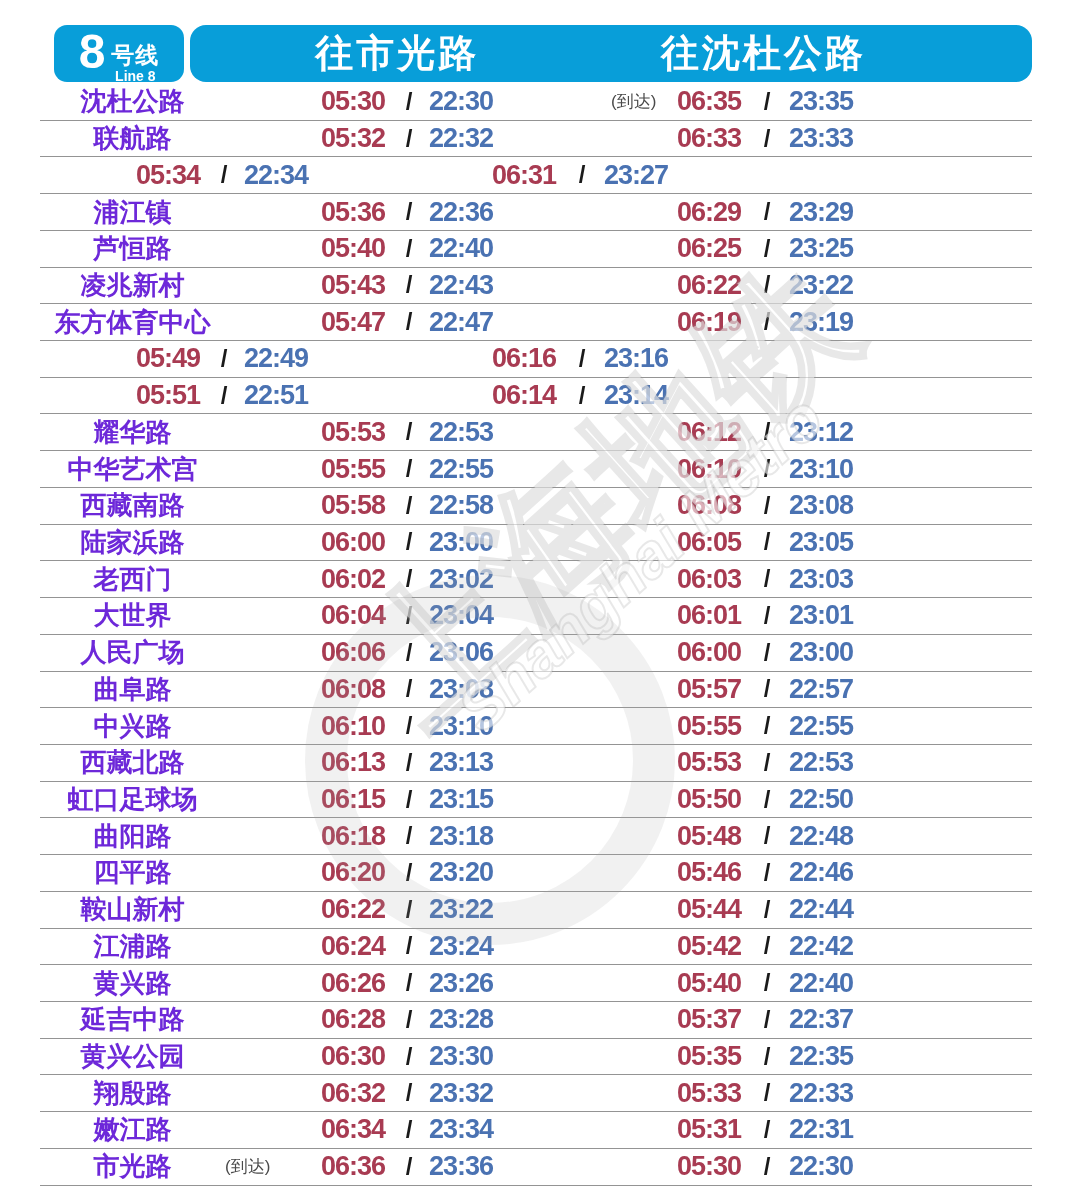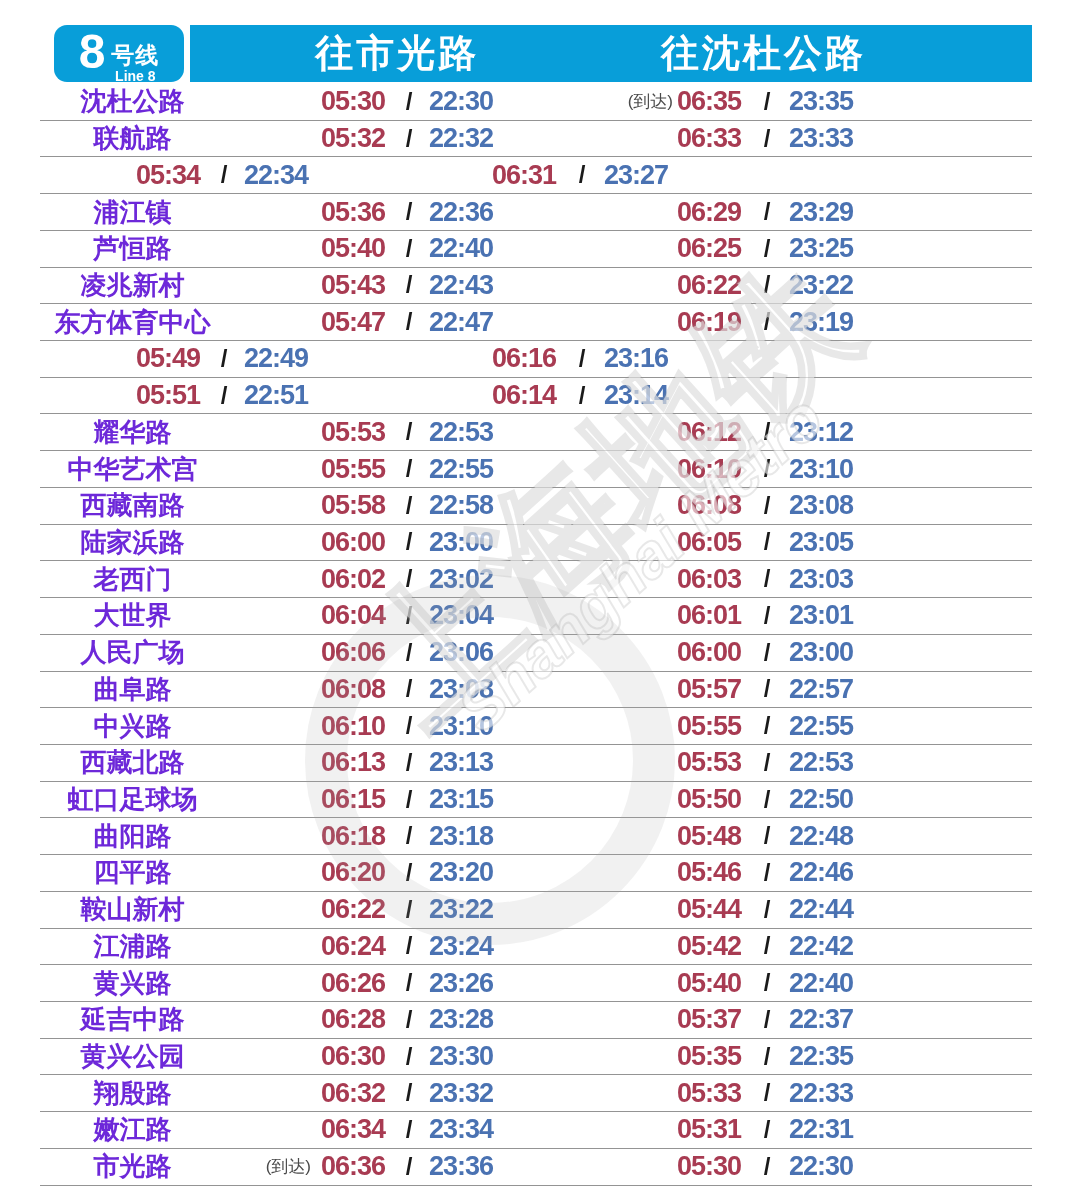--- a/index.html
+++ b/index.html
@@ -7,34 +7,34 @@
   .page{position:relative;width:1080px;height:1188px;box-sizing:border-box;padding:25px 48px 0 40px;}
 
   
   .header{display:flex;align-items:stretch;height:57px;margin-bottom:2px;padding-left:14px;}
   .badge{width:130px;background:var(--line-blue);border-radius:13px;color:#fff;
          display:flex;align-items:center;justify-content:center;gap:6px;flex:none;}
   .badge-num{font-size:48px;font-weight:bold;line-height:1;margin-top:-4px;}
   .badge-right{display:flex;flex-direction:column;align-items:center;line-height:1;margin-top:20px;}
   .badge-cn{font-size:23px;font-weight:bold;letter-spacing:1px;}
   .badge-en{font-size:14px;font-weight:bold;margin-top:2px;}
-  .bar{flex:1;background:var(--line-blue);margin-left:6px;position:relative;}
+  .bar{flex:1;background:var(--line-blue);margin-left:6px;position:relative;border-radius:16px;}
   .dir{position:absolute;top:0;height:100%;display:flex;align-items:center;justify-content:center;
        color:#fff;font-family:"Liberation Serif",serif;font-weight:bold;font-size:38px;letter-spacing:3px;}
   .dir1{left:0;width:49.2%;}
   .dir2{left:46%;width:44.2%;}
 
   
   .table{width:100%;}
   .row{display:flex;align-items:center;height:36.73px;box-sizing:border-box;
        border-bottom:1px solid #949494;}
   .station{width:185px;text-align:center;font-size:26px;font-weight:bold;color:#6d28d9;
            letter-spacing:0;white-space:nowrap;}
   .cell{white-space:nowrap;}
-  .arrive{font-size:17px;color:#4a4a4a;text-align:right;}
+  .arrive{font-size:17px;color:#4a4a4a;text-align:left;}
   .l-arrive{width:92px;padding-right:6px;box-sizing:border-box;}
   .r-arrive{width:62px;}
   .first{width:72px;text-align:center;font-size:27px;font-weight:bold;color:var(--first-red);letter-spacing:-1px;}
   .slash{width:40px;text-align:center;font-size:24px;font-weight:bold;color:#1a1a1a;}
   .r-slash{width:44px;}
   .last{width:64px;text-align:center;font-size:27px;font-weight:bold;color:var(--last-blue);letter-spacing:-1px;}
   .spacer{width:118px;}
 
   
   .watermark{position:absolute;inset:0;pointer-events:none;z-index:5;}

